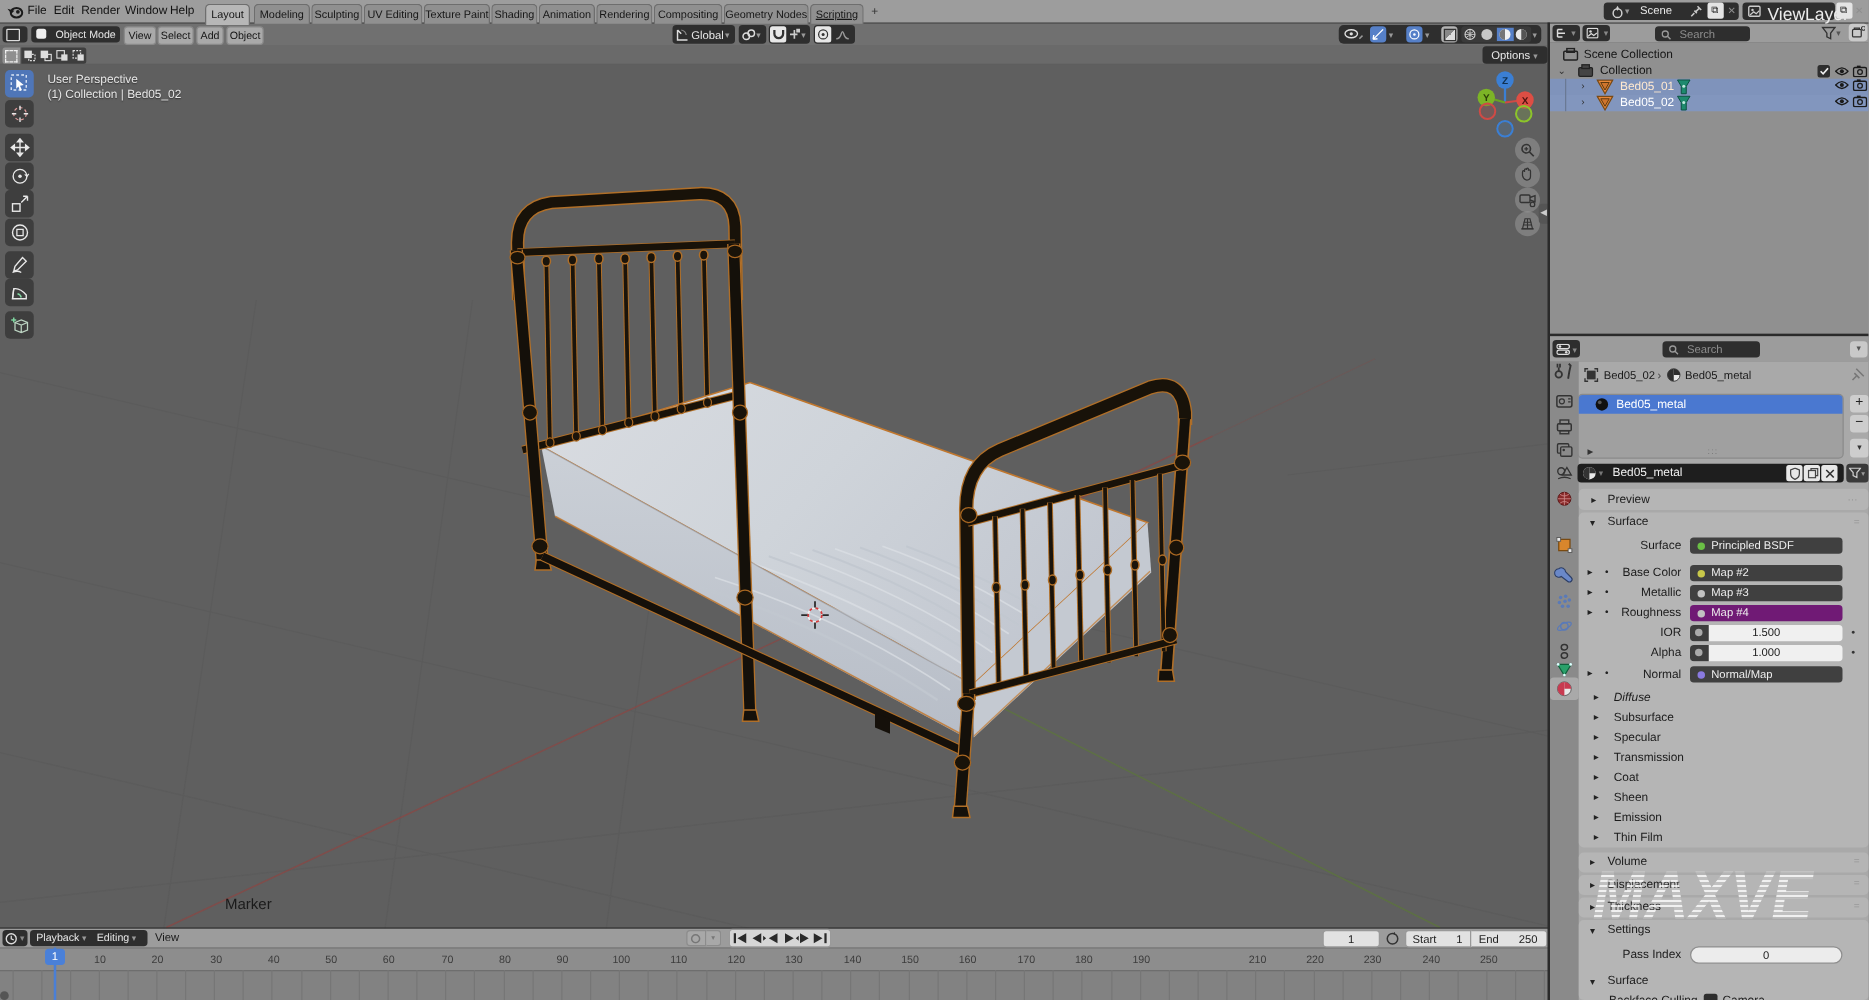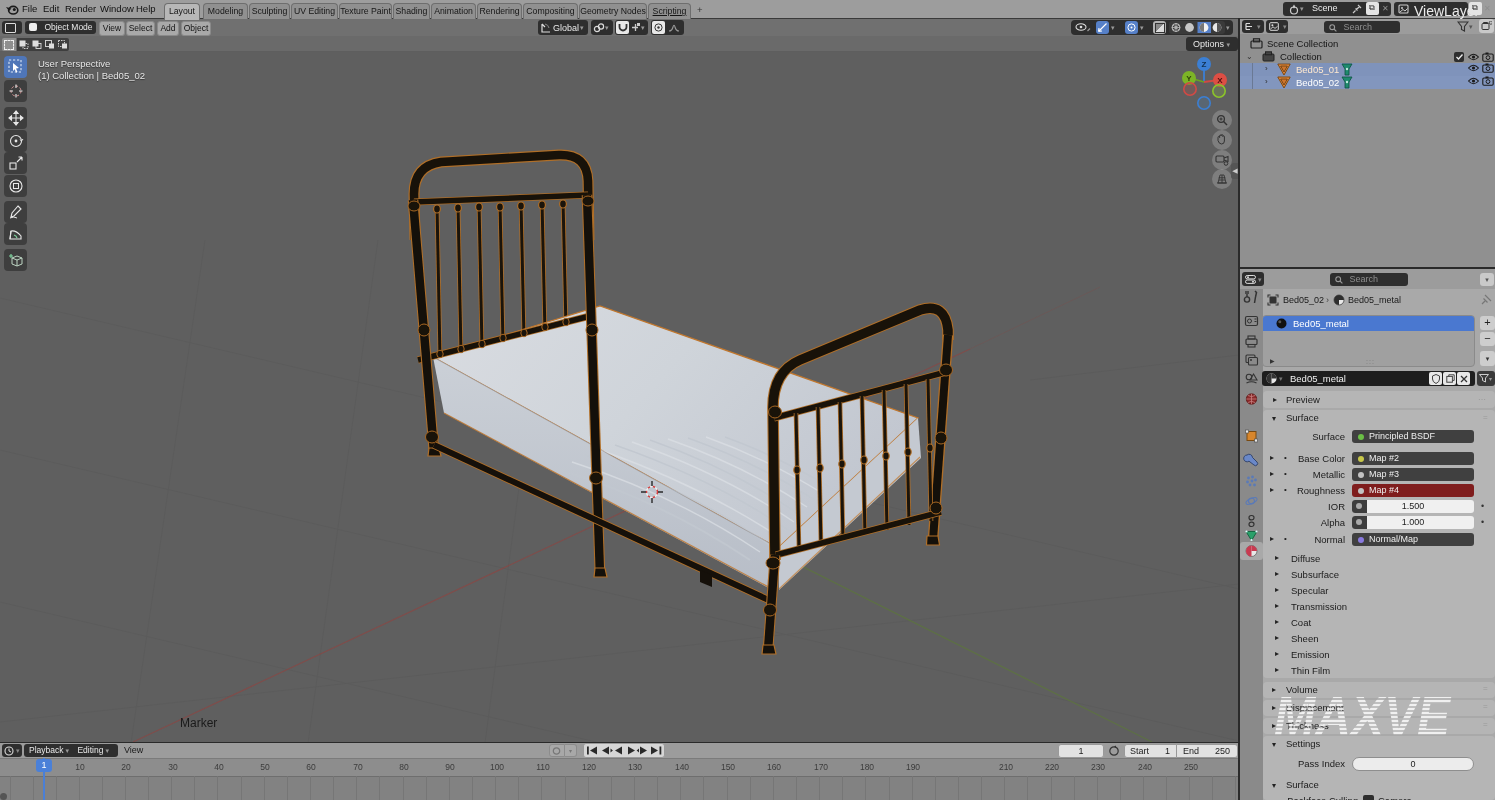--- a/index.html
+++ b/index.html
@@ -803,21 +803,21 @@
 <div class="dwidget" style="top:452px;"><span class="dot" style="background:#c8c84a;"></span>Map #2</div>
 
 <div class="arrow" style="left:1270px;top:469px;">▸</div>
 <div class="abs" style="left:1284px;top:469px;color:#222;font-size:8px;">•</div>
 <div class="plabel" style="left:1240px;top:469px;width:105px;">Metallic</div>
 <div class="dwidget" style="top:468px;"><span class="dot" style="background:#c2c2c2;"></span>Map #3</div>
 
 <div class="arrow" style="left:1270px;top:485px;">▸</div>
 <div class="abs" style="left:1284px;top:485px;color:#222;font-size:8px;">•</div>
 <div class="plabel" style="left:1240px;top:485px;width:105px;">Roughness</div>
-<div class="dwidget" style="top:484px;background:#7f1d1d;"><span class="dot" style="background:#c2c2c2;"></span>Map #4</div>
+<div class="dwidget" style="top:484px;background:#701a75;"><span class="dot" style="background:#c2c2c2;"></span>Map #4</div>
 
 <div class="plabel" style="left:1240px;top:501px;width:105px;">IOR</div>
 <div class="dwidget" style="top:500px;background:#f0f0f0;color:#222;">
   <span style="position:absolute;left:0;top:0;width:15px;height:13px;background:#3d3d3d;border-radius:3px 0 0 3px;"></span>
   <span style="position:absolute;left:4px;top:3px;width:6px;height:6px;background:#aaa;border-radius:50%;"></span>
   <span style="position:absolute;left:0;width:100%;text-align:center;">1.500</span>
 </div>
 <div class="abs" style="left:1481px;top:501px;color:#333;font-size:9px;">•</div>
 
 <div class="plabel" style="left:1240px;top:517px;width:105px;">Alpha</div>
@@ -827,21 +827,21 @@
   <span style="position:absolute;left:0;width:100%;text-align:center;">1.000</span>
 </div>
 <div class="abs" style="left:1481px;top:517px;color:#333;font-size:9px;">•</div>
 
 <div class="arrow" style="left:1270px;top:534px;">▸</div>
 <div class="abs" style="left:1284px;top:534px;color:#222;font-size:8px;">•</div>
 <div class="plabel" style="left:1240px;top:534px;width:105px;">Normal</div>
 <div class="dwidget" style="top:533px;"><span class="dot" style="background:#8a7ae0;"></span>Normal/Map</div>
 
 <div class="arrow" style="left:1275px;top:553px;">▸</div>
-    <div class="subrow" style="top:553px;">Diffuse</div>
+    <div class="subrow" style="top:553px;font-style:italic;">Diffuse</div>
 <div class="arrow" style="left:1275px;top:569px;">▸</div>
     <div class="subrow" style="top:569px;">Subsurface</div>
 <div class="arrow" style="left:1275px;top:585px;">▸</div>
     <div class="subrow" style="top:585px;">Specular</div>
 <div class="arrow" style="left:1275px;top:601px;">▸</div>
     <div class="subrow" style="top:601px;">Transmission</div>
 <div class="arrow" style="left:1275px;top:617px;">▸</div>
     <div class="subrow" style="top:617px;">Coat</div>
 <div class="arrow" style="left:1275px;top:633px;">▸</div>
     <div class="subrow" style="top:633px;">Sheen</div>

